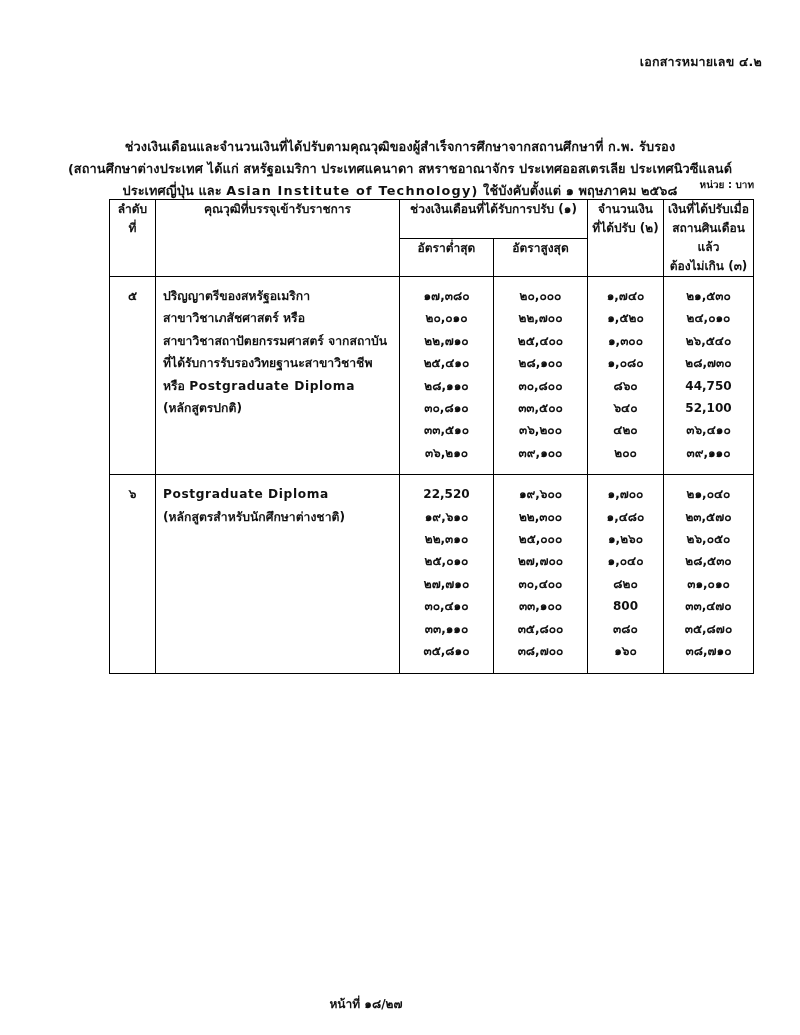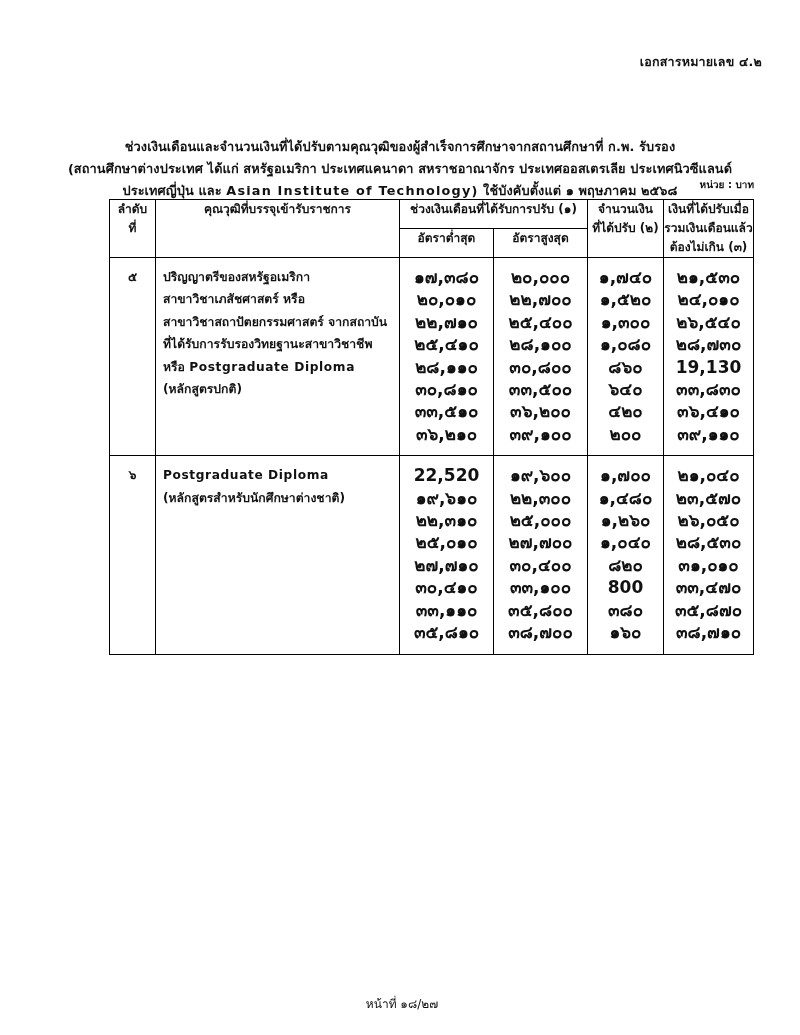--- a/index.html
+++ b/index.html
@@ -115,35 +115,34 @@
     padding: 8px 4px 10px 7px;
     line-height: 22.4px;
     font-size: 12.2px;
     text-align: left;
   }
   tbody td.c-qual .ql { display: block; white-space: nowrap; }
   tbody td.c-qual .ql .latin { letter-spacing: 0.6px; }
   tbody td.c-num {
     text-align: center;
     padding: 8px 3px 10px 3px;
-    font-size: 17px;
+    font-size: 12px;
     line-height: 22.4px;
   }
   tbody td.c-num .nv { display: block; white-space: nowrap; }
 
   
   .footer {
     position: absolute;
     bottom: 22px;
     left: 0;
     width: 732px;
     text-align: center;
     font-size: 12px;
-    font-weight: 400;
-    margin-left: 36px;
+    font-weight: 700;
   }
 </style>
 </head>
 <body>
 
 <div class="page">
 
   <div class="doc-label">เอกสารหมายเลข ๔.๒</div>
 
   <div class="heading">
@@ -176,21 +175,21 @@
           <th class="h-range" colspan="2">ช่วงเงินเดือนที่ได้รับการปรับ (๑)</th>
           <th class="h-amt" rowspan="2">
             <span class="stack">
               <span>จำนวนเงิน</span>
               <span>ที่ได้ปรับ (๒)</span>
             </span>
           </th>
           <th class="h-cap" rowspan="2">
             <span class="stack">
               <span>เงินที่ได้ปรับเมื่อ</span>
-              <span>รวมเงินเดือนแล้ว</span>
+              <span>สถานศินเดือนแล้ว</span>
               <span>ต้องไม่เกิน (๓)</span>
             </span>
           </th>
         </tr>
         <tr>
           <th class="h-min">อัตราต่ำสุด</th>
           <th class="h-max">อัตราสูงสุด</th>
         </tr>
       </thead>
       <tbody id="tbody">
@@ -232,22 +231,22 @@
               <span class="nv">๘๖๐</span>
               <span class="nv">๖๔๐</span>
               <span class="nv">๔๒๐</span>
               <span class="nv">๒๐๐</span>
             </td>
             <td class="c-num">
               <span class="nv">๒๑,๕๓๐</span>
               <span class="nv">๒๔,๐๑๐</span>
               <span class="nv">๒๖,๕๔๐</span>
               <span class="nv">๒๘,๗๓๐</span>
-              <span class="nv">19,130</span>
-              <span class="nv">๓๓,๘๓๐</span>
+              <span class="nv">44,750</span>
+              <span class="nv">52,100</span>
               <span class="nv">๓๖,๔๑๐</span>
               <span class="nv">๓๙,๑๑๐</span>
             </td>
           </tr>
           <tr>
             <td class="c-no">๖</td>
             <td class="c-qual">
               <span class="ql"><span class="latin">Postgraduate Diploma</span></span>
               <span class="ql"><span>(หลักสูตรสำหรับนักศึกษาต่างชาติ)</span></span>
             </td>

